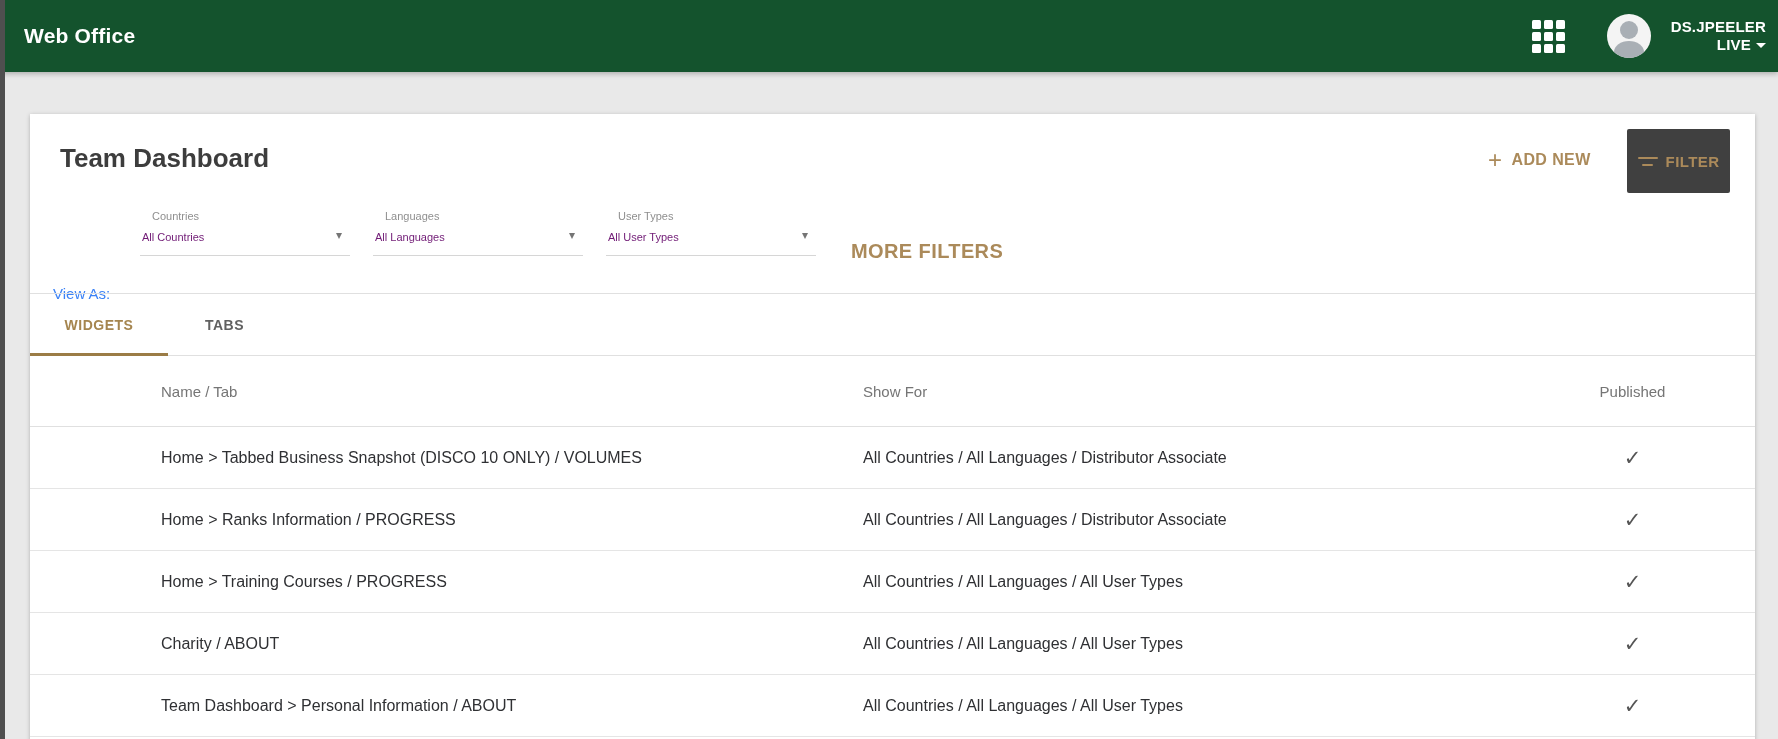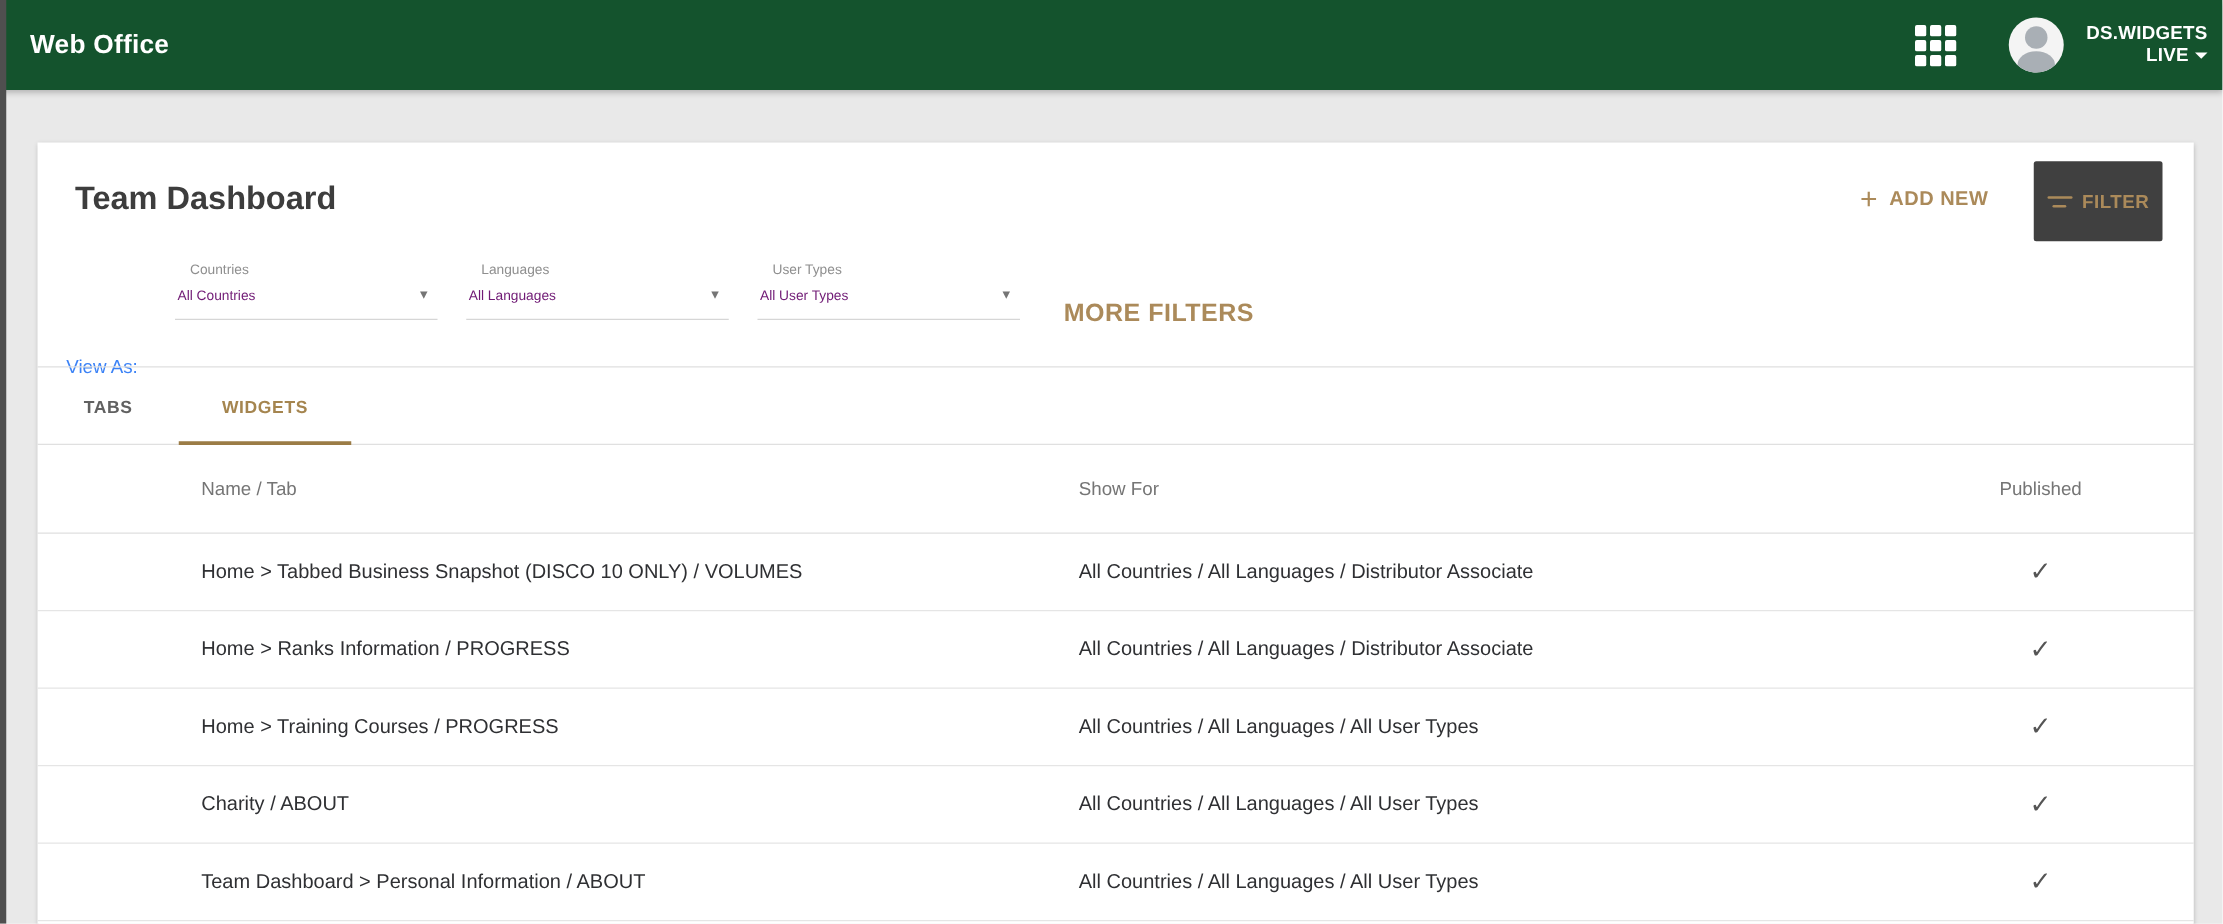--- a/index.html
+++ b/index.html
@@ -110,21 +110,21 @@
       <div></div>
       <div></div>
   </div>
 
   <div class="avatar">
     <div class="head"></div>
     <div class="shoulders"></div>
   </div>
 
   <div class="user-block">
-    <div>DS.WIDGETS</div>
+    <div>DS.JPEELER</div>
     <div>
       <span>LIVE</span><span class="caret-down"></span>
     </div>
   </div>
 </header>
 
 <main class="card">
 
   <h1 class="page-title">Team Dashboard</h1>
 
@@ -162,26 +162,26 @@
         <span class="dd-value">All User Types</span>
         <span class="dd-arrow">▾</span>
       </div>
     </div>
 
   <button class="more-filters">MORE FILTERS</button>
 
   <div class="section-divider"></div>
 
   <div class="tabs">
-    <div class="tab tabs-tab">
-      <span>TABS</span>
-    </div>
     <div class="tab widgets active">
       <span>WIDGETS</span>
       <span class="indicator"></span>
+    </div>
+    <div class="tab tabs-tab">
+      <span>TABS</span>
     </div>
   </div>
 
   <div class="table">
     <div class="trow thead">
       <div class="cell-name">Name / Tab</div>
       <div class="cell-show">Show For</div>
       <div class="cell-pub">Published</div>
     </div>
 

